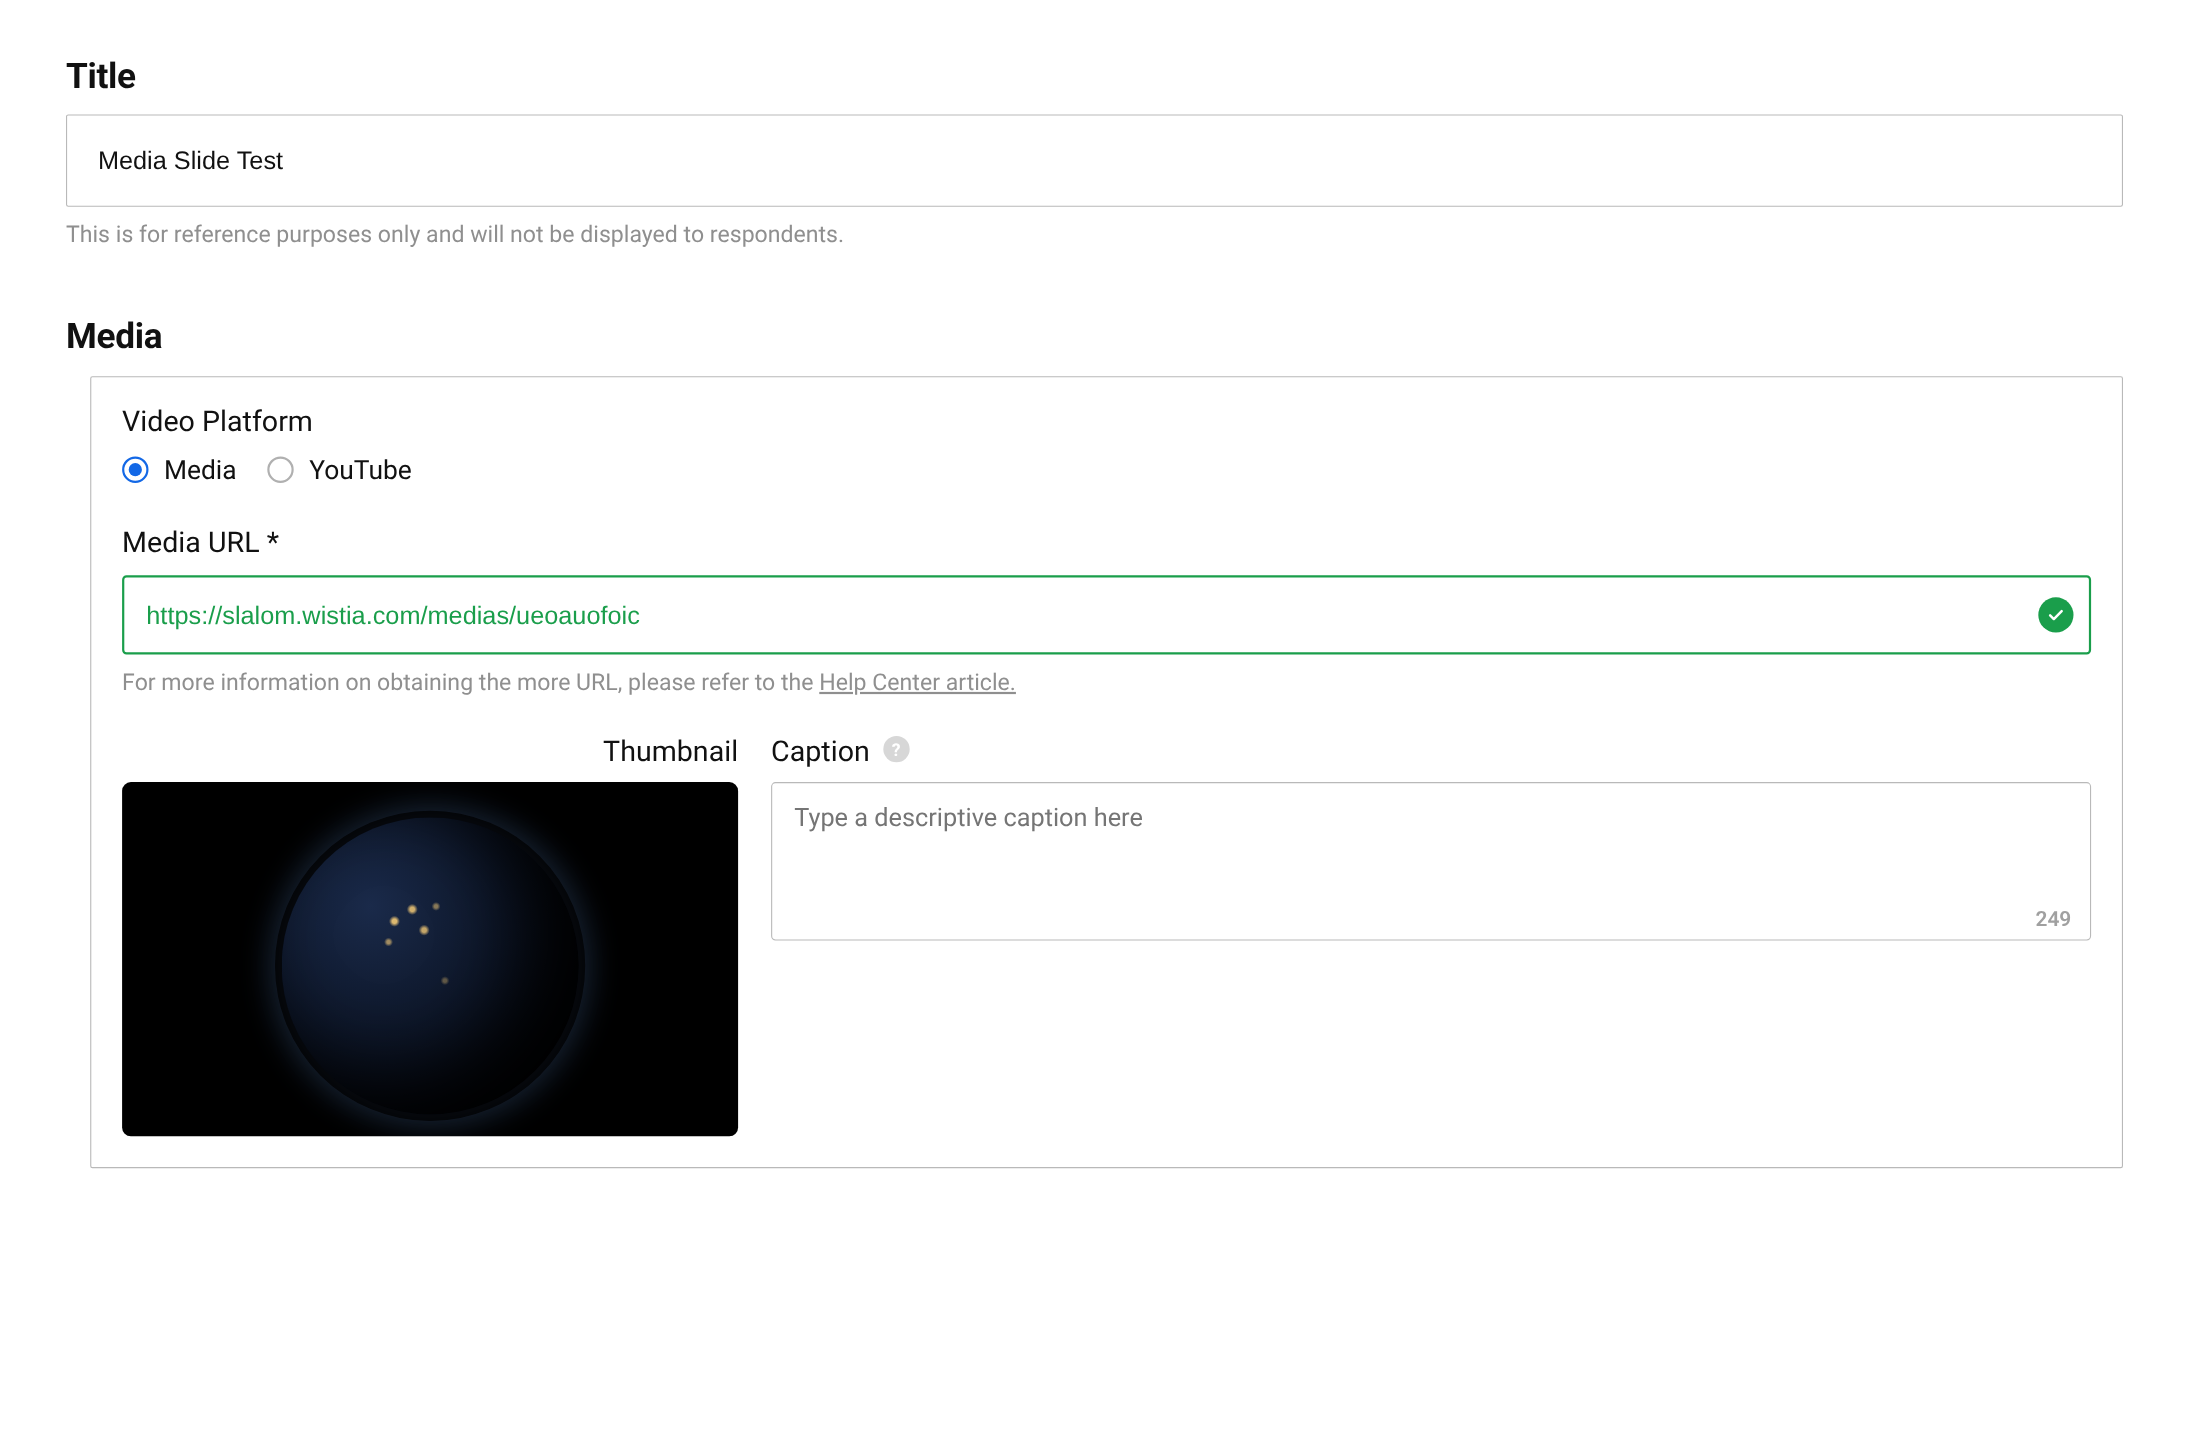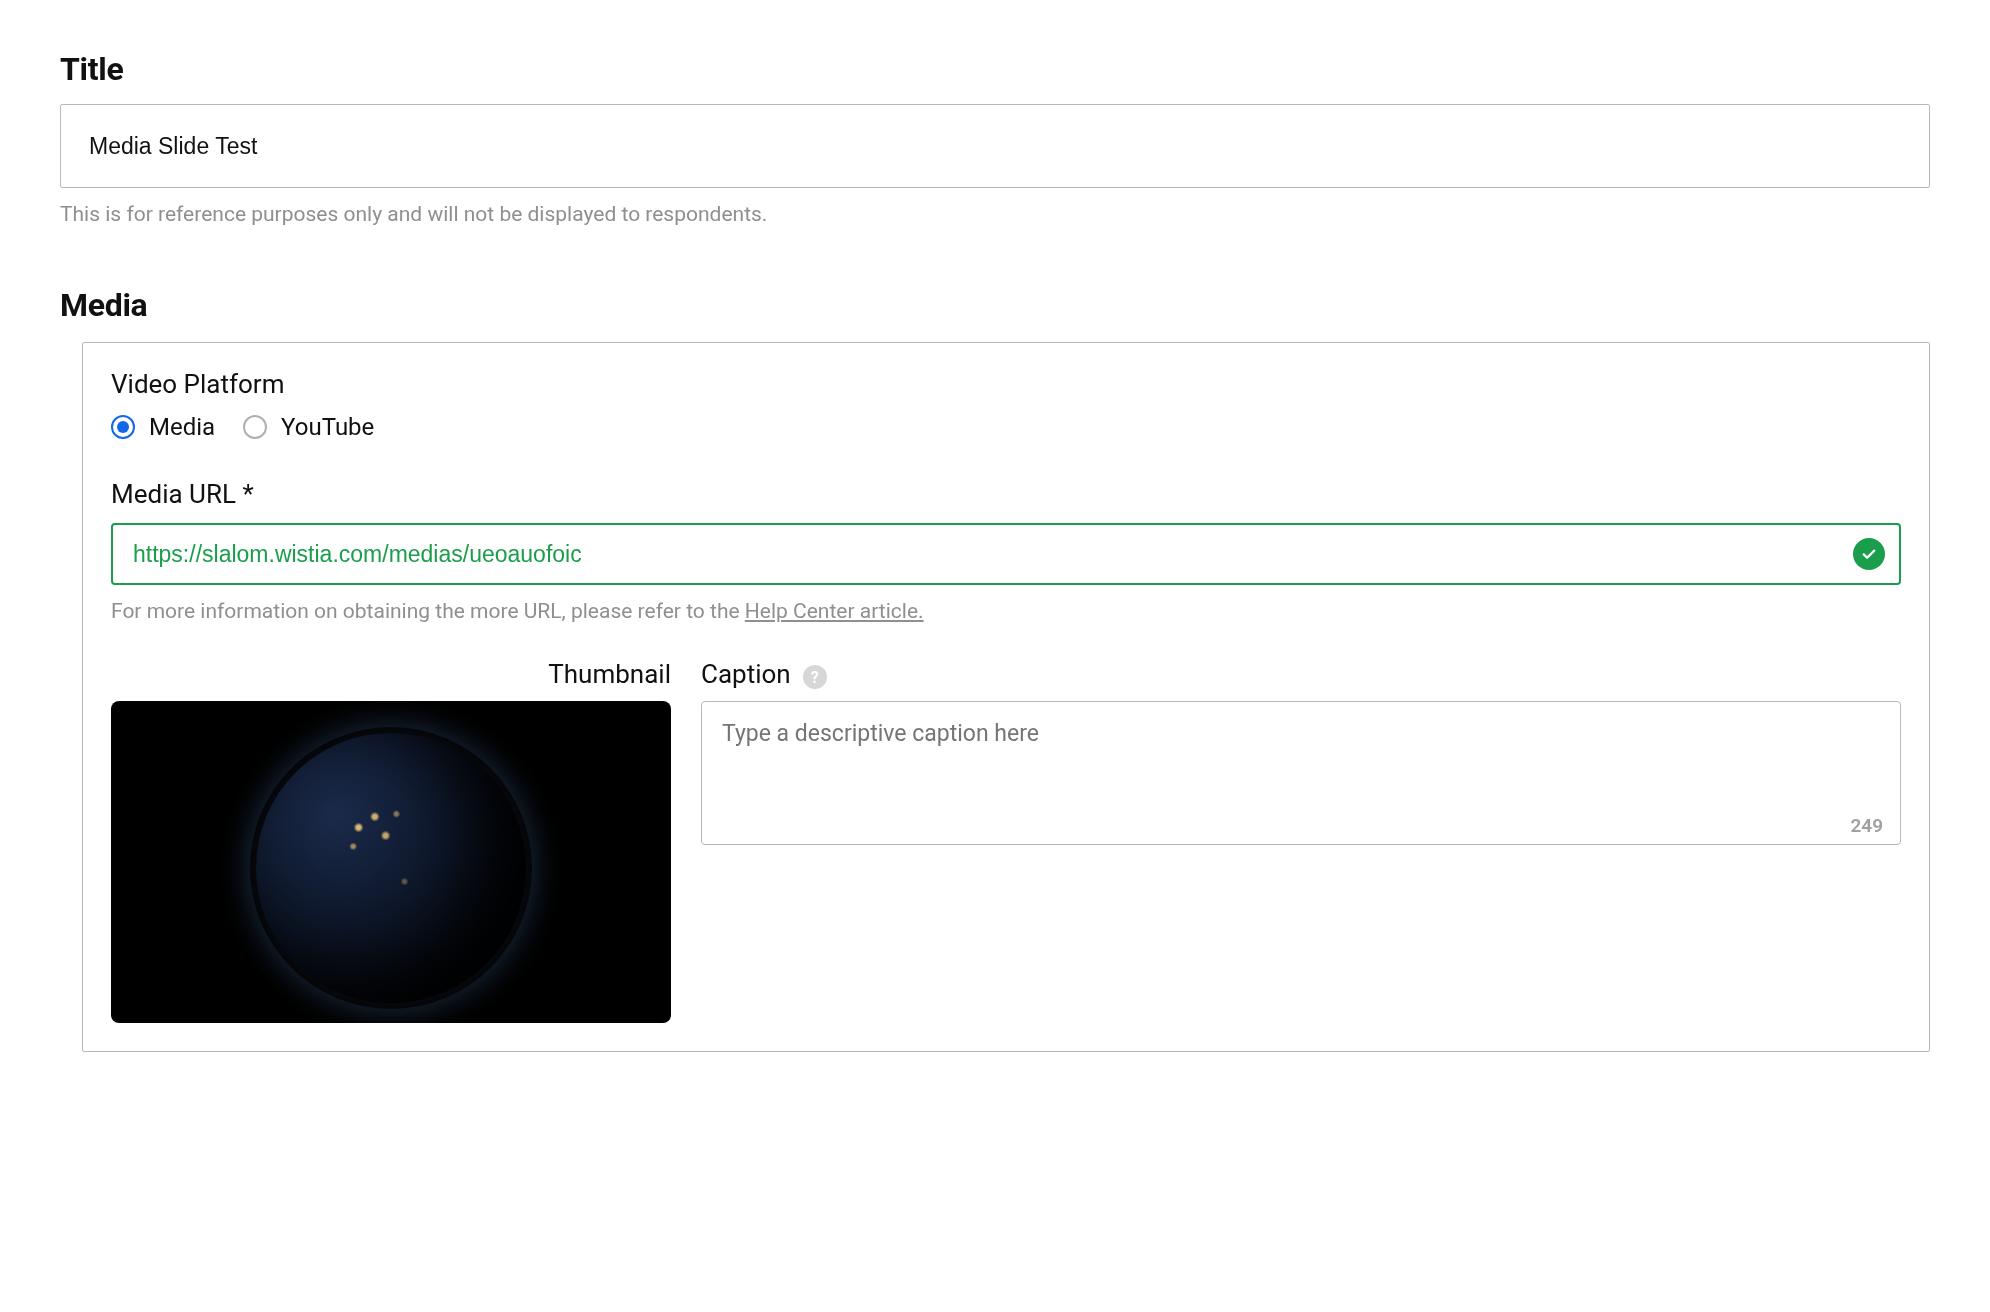--- a/index.html
+++ b/index.html
@@ -82,21 +82,21 @@
     transform: translate(-50%, -50%);
   }
   .radio-label {
     font-size: 24px;
     color: #111;
   }
   .url-field {
     display: flex;
     align-items: center;
     width: 100%;
-    height: 62px;
+    height: 72px;
     border: 2px solid #1a9e4b;
     border-radius: 4px;
     padding: 0 14px 0 18px;
     background: #fff;
   }
   .url-input {
     flex: 1;
     border: none;
     outline: none;
     font-size: 23px;
@@ -157,21 +157,21 @@
   .earth::after{
     content:'';
     position:absolute;
     inset:-6px;
     border-radius:50%;
     box-shadow: 0 0 28px 6px rgba(120,180,255,0.15);
     pointer-events:none;
   }
   .caption-head {
     display: flex;
-    align-items: flex-end;
+    align-items: flex-start;
     gap: 12px;
     margin-bottom: 12px;
   }
   .help-icon {
     width: 24px;
     height: 24px;
     border-radius: 50%;
     background: #d7d7d7;
     color: #fff;
     display: flex;

